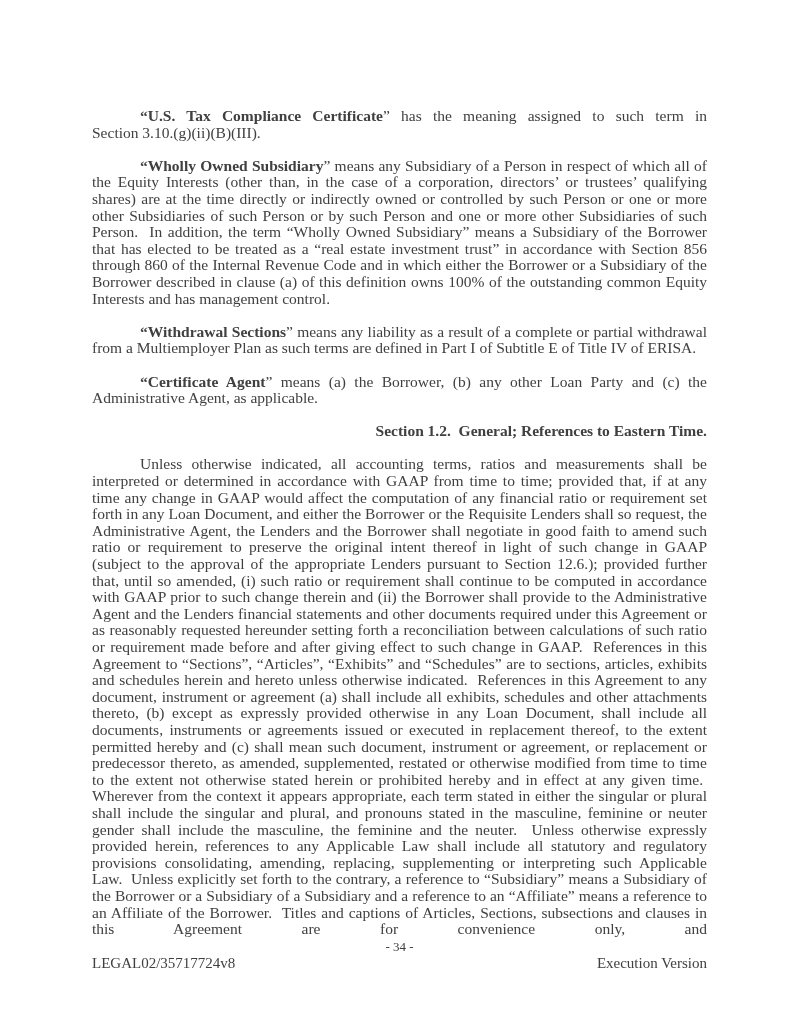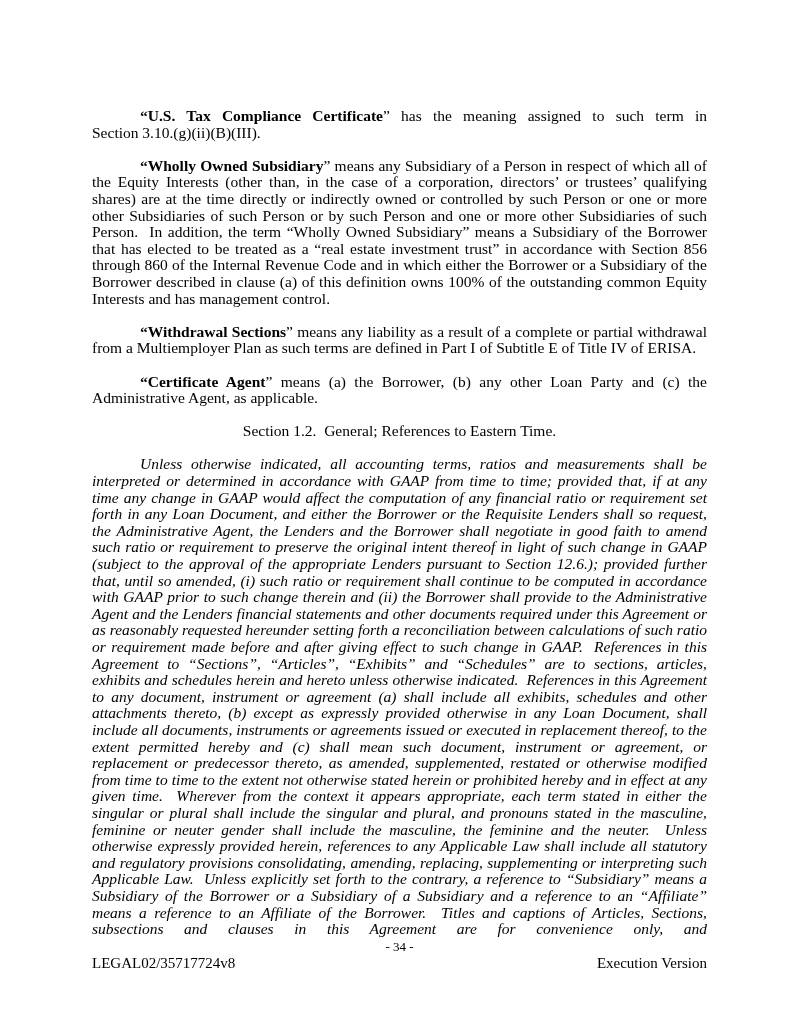--- a/index.html
+++ b/index.html
@@ -2,51 +2,50 @@
 <html><head>
 <meta charset="utf-8">
 <style>
   * { box-sizing: border-box; }
   html, body { margin: 0; padding: 0; background: #ffffff; }
   .page {
     position: relative;
     width: 799px;
     height: 1034px;
     background: #ffffff;
-    color: #000000;
+    color: #404040;
     font-family: "Liberation Serif", "DejaVu Serif", serif;
     font-size: 15.5px;
     line-height: 16.6px;
     overflow: hidden;
     padding-left: 47px;
   }
   .content {
     position: absolute;
     left: 92px;
     top: 108px;
     width: 615px;
   }
   .para {
     margin: 0 0 16.6px 0;
     text-align: justify;
     text-indent: 48px;
   }
   .para .term { font-weight: bold; }
   .section-heading {
     margin: 0 0 16.6px 0;
-    font-weight: normal;
-    text-align: center;
+    font-weight: bold;
+    text-align: right;
     text-indent: 0;
   }
   .body-para {
     margin: 0;
     text-align: justify;
     text-align-last: justify;
     text-indent: 48px;
-    font-style: italic;
   }
   .page-number {
     position: absolute;
     left: 0;
     right: 0;
     top: 939px;
     text-align: center;
     font-size: 13px;
   }
   .footer-meta {

